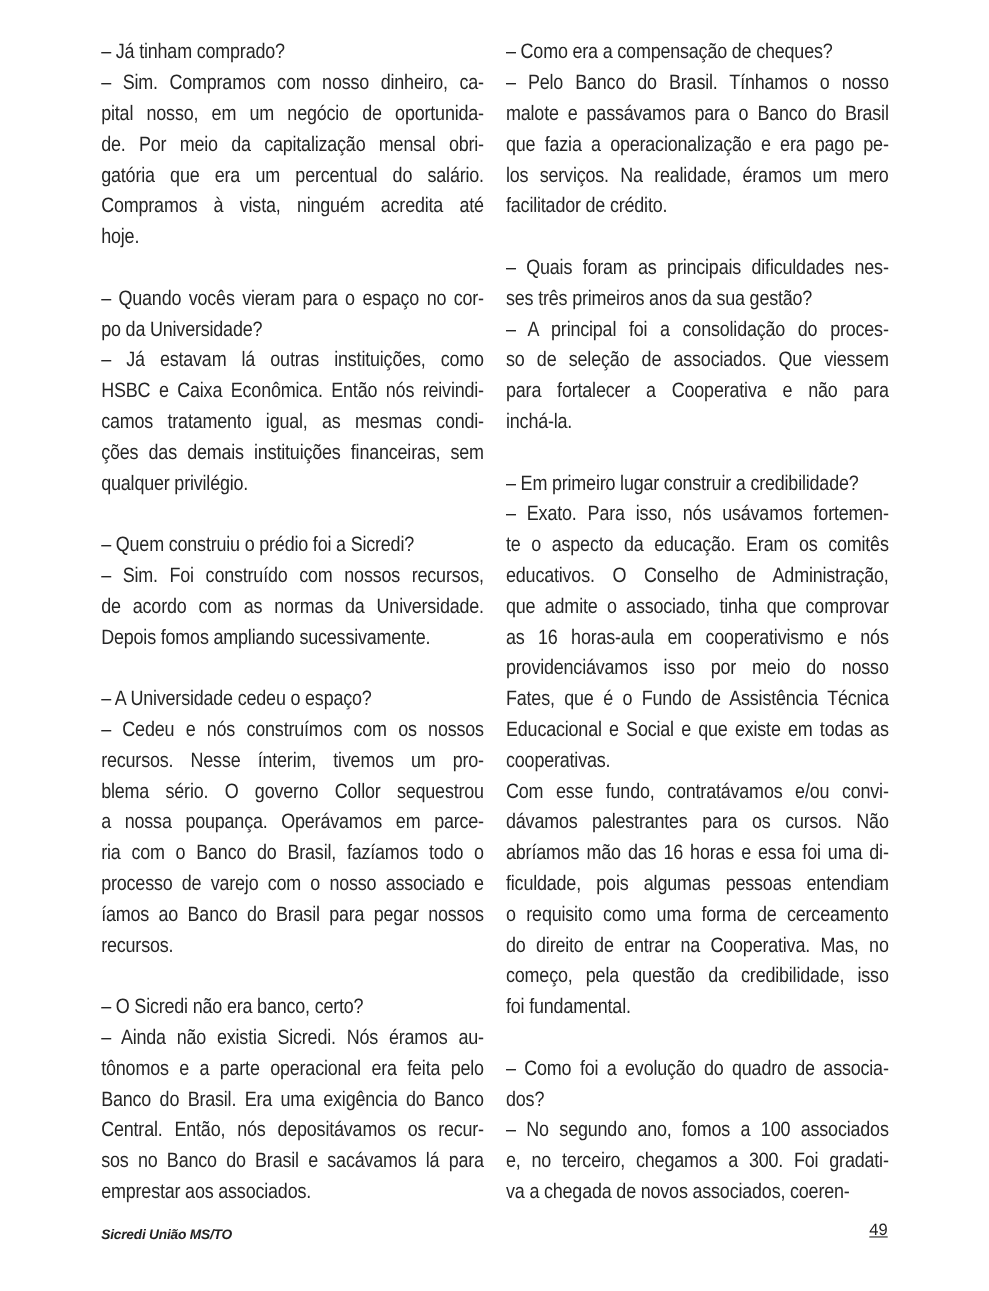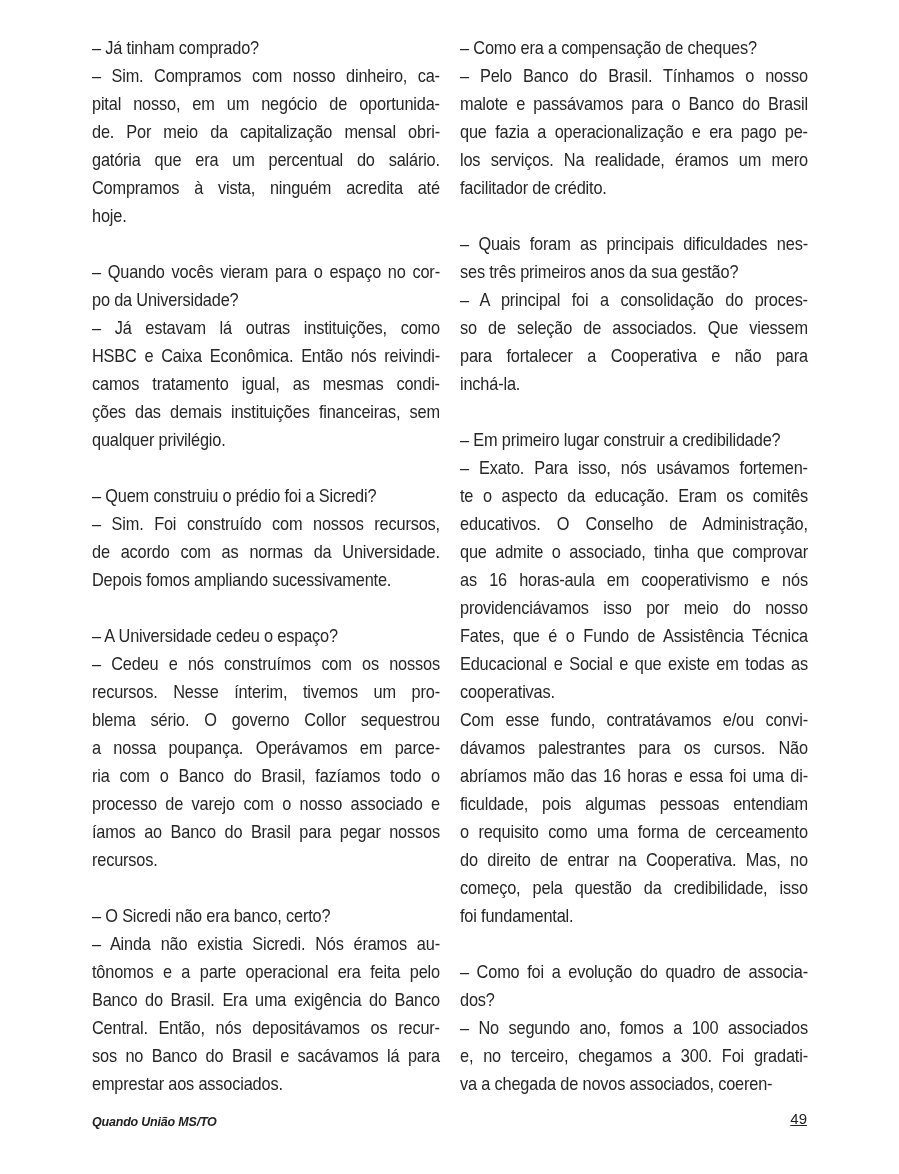--- a/index.html
+++ b/index.html
@@ -166,15 +166,15 @@
       <div class="para gap">
         <div class="line">– Como foi a evolução do quadro de associa-</div>
         <div class="line last">dos?</div>
       </div>
       <div class="para">
         <div class="line">– No segundo ano, fomos a 100 associados</div>
         <div class="line">e, no terceiro, chegamos a 300. Foi gradati-</div>
         <div class="line last">va a chegada de novos associados, coeren-</div>
       </div>
     </div>
-  <div class="footer-title">Quando União MS/TO</div>
+  <div class="footer-title">Sicredi União MS/TO</div>
   <div class="page-number">49</div>
 </div>
 
 </body></html>

